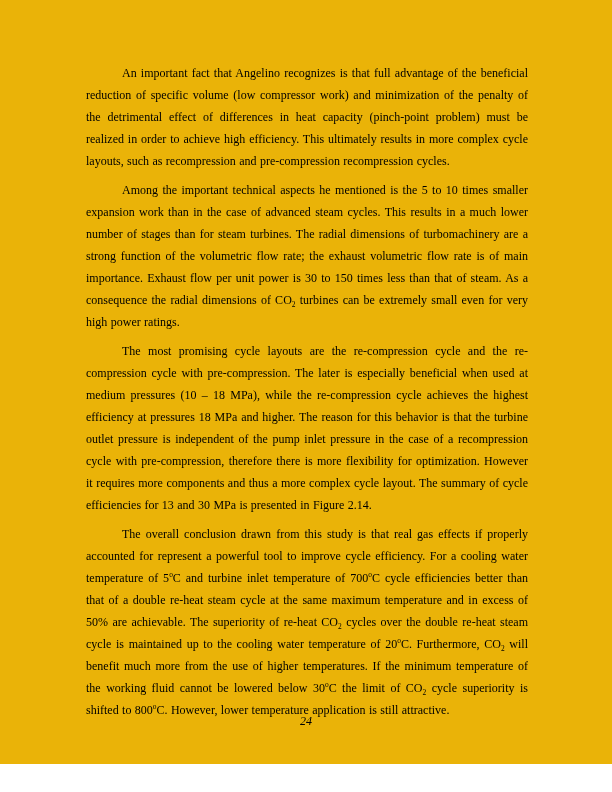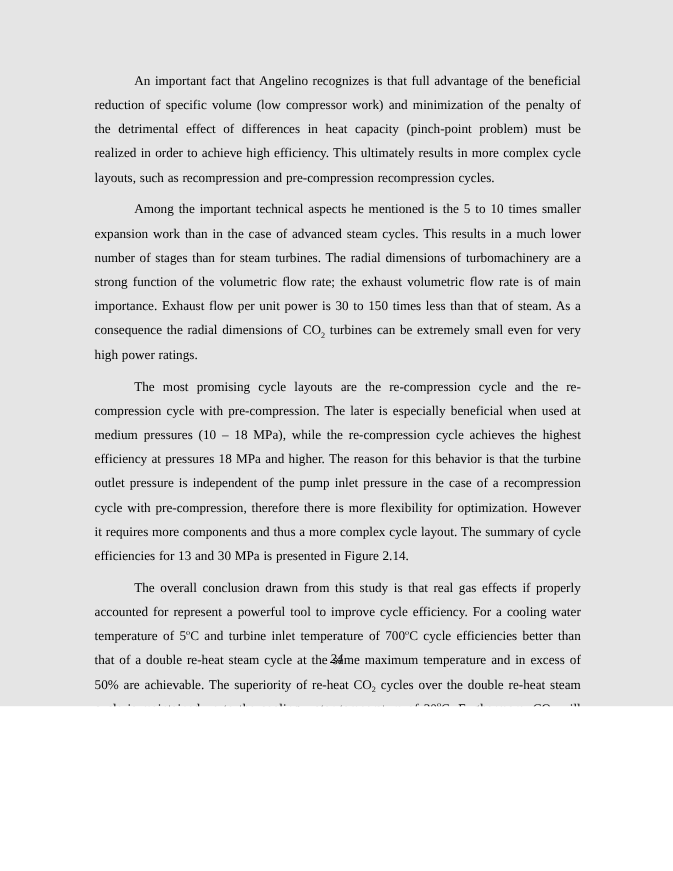--- a/index.html
+++ b/index.html
@@ -6,22 +6,22 @@
   body {
     width: 612px;
     height: 792px;
     background: #ffffff;
     color: #000000;
     font-family: "Liberation Serif", "DejaVu Serif", serif;
   }
   .page {
     position: relative;
     width: 612px;
-    height: 642px;
-    background: #e5e5e5;
+    height: 764px;
+    background: #eab308;
     overflow: hidden;
   }
   .text-block {
     position: absolute;
     left: 86px;
     top: 62px;
     width: 442px;
   }
   .para {
     margin: 0 0 7px 0;

